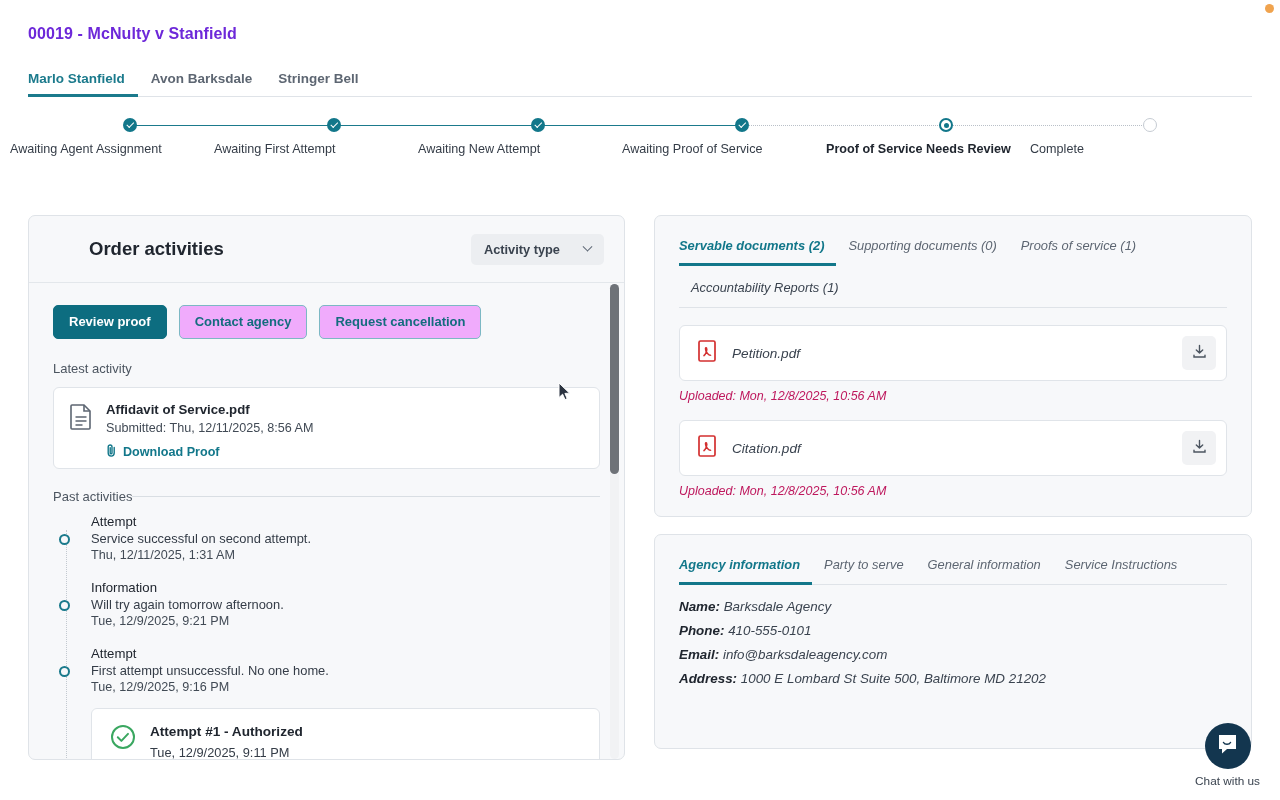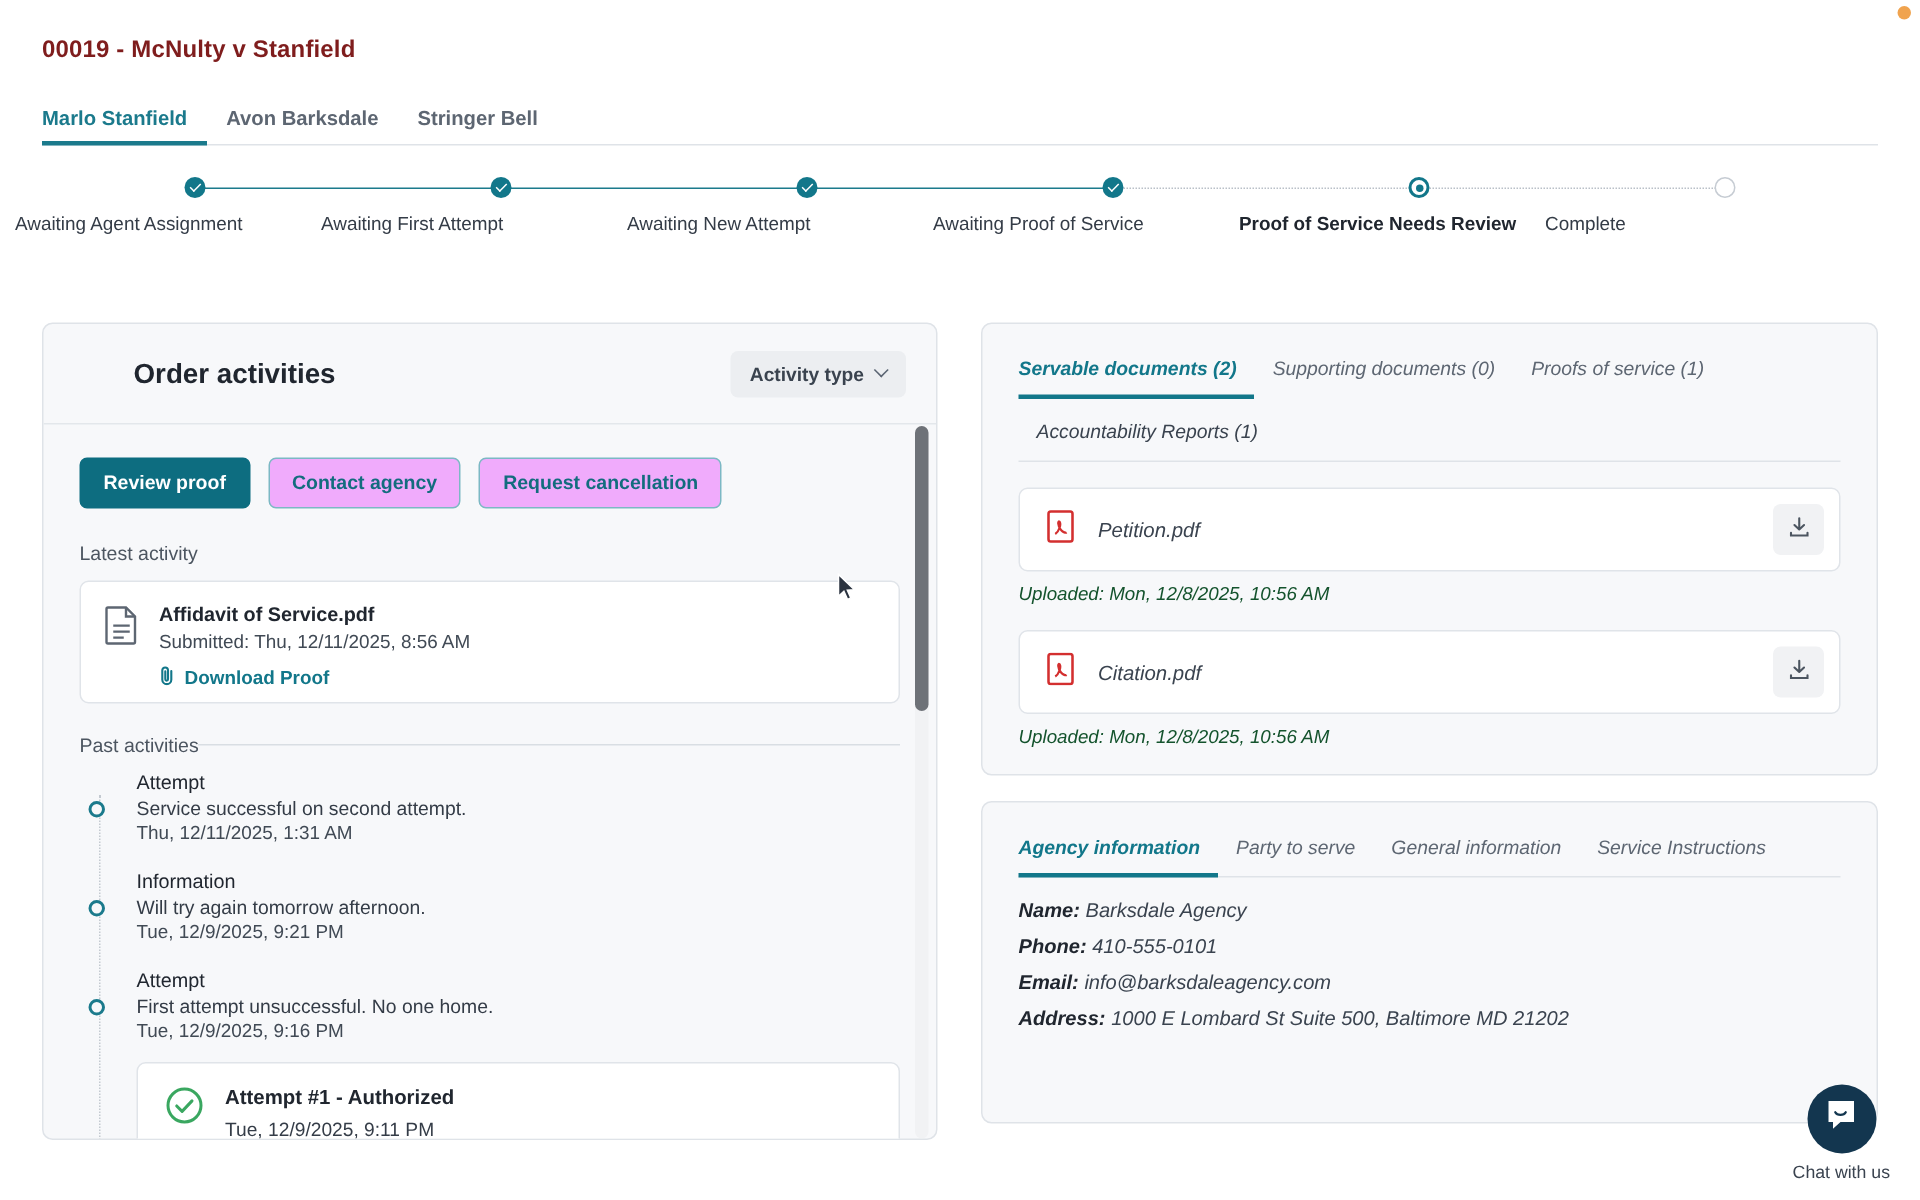--- a/index.html
+++ b/index.html
@@ -15,21 +15,21 @@
   
   .notif-dot {
     position: absolute; top: 4px; right: 6px;
     width: 9px; height: 9px; border-radius: 50%;
     background: #f0a34e;
   }
 
   
   .order-title {
     position: absolute; left: 28px; top: 25px;
-    font-size: 16px; font-weight: bold; color: #7f1d1d;
+    font-size: 16px; font-weight: bold; color: #6d28d9;
     letter-spacing: .1px;
   }
 
   
   .party-tabs {
     position: absolute; left: 28px; top: 66px; right: 28px;
     display: flex; align-items: flex-end; gap: 0;
     border-bottom: 1px solid #dfe3e8;
     height: 31px;
   }
@@ -92,21 +92,21 @@
   .activities-panel { height: 545px; overflow: hidden; position: relative; }
   .activities-head {
     height: 67px; display: flex; align-items: center;
     justify-content: space-between; padding: 0 20px;
     border-bottom: 1px solid #e3e7eb;
   }
   .activities-title { font-size: 18.5px; font-weight: bold; color: #20262f; margin-left: 40px; }
   .activity-type-btn {
     background: #eceef1; border: none; border-radius: 5px;
     padding: 8px 13px; font-size: 12.8px; font-weight: bold;
-    color: #3a434f; display: flex; align-items: center; gap: 8px;
+    color: #3a434f; display: flex; align-items: center; gap: 24px;
     cursor: pointer; font-family: inherit;
   }
   .chev { display: inline-block; width: 7px; height: 7px;
     border-right: 1.6px solid #5a6472; border-bottom: 1.6px solid #5a6472;
     transform: rotate(45deg) translate(-2px,-2px); }
 
   .activities-body { position: relative; height: 477px; padding: 22px 24px 0 24px; }
 
   .action-btns { display: flex; gap: 12px; margin-bottom: 22px; }
   .btn {
@@ -195,21 +195,21 @@
     border: 1px solid #e0e4e9; border-radius: 6px;
     height: 56px; display: flex; align-items: center;
     padding: 0 10px 0 18px; gap: 16px;
   }
   .doc-name { flex: 1; font-size: 13.6px; color: #3a434f; }
   .dl-btn {
     width: 34px; height: 34px; border-radius: 5px; background: #f1f2f4;
     border: none; display: flex; align-items: center; justify-content: center;
     cursor: pointer;
   }
-  .doc-uploaded { margin: 8px 24px 0 24px; font-size: 12.5px; color: #14532d; }
+  .doc-uploaded { margin: 8px 24px 0 24px; font-size: 12.5px; color: #be185d; }
 
   .info-panel { margin-top: 17px; height: 215px; }
   .info-body { padding: 14px 24px 0 24px; }
   .info-line { font-size: 13.4px; color: #3a434f; margin-bottom: 9px; }
   .info-line b { color: #20262f; }
 
   
   .chat-wrap { position: absolute; right: 20px; bottom: 12px; text-align: center; }
   .chat-bubble {
     width: 46px; height: 46px; border-radius: 50%;

